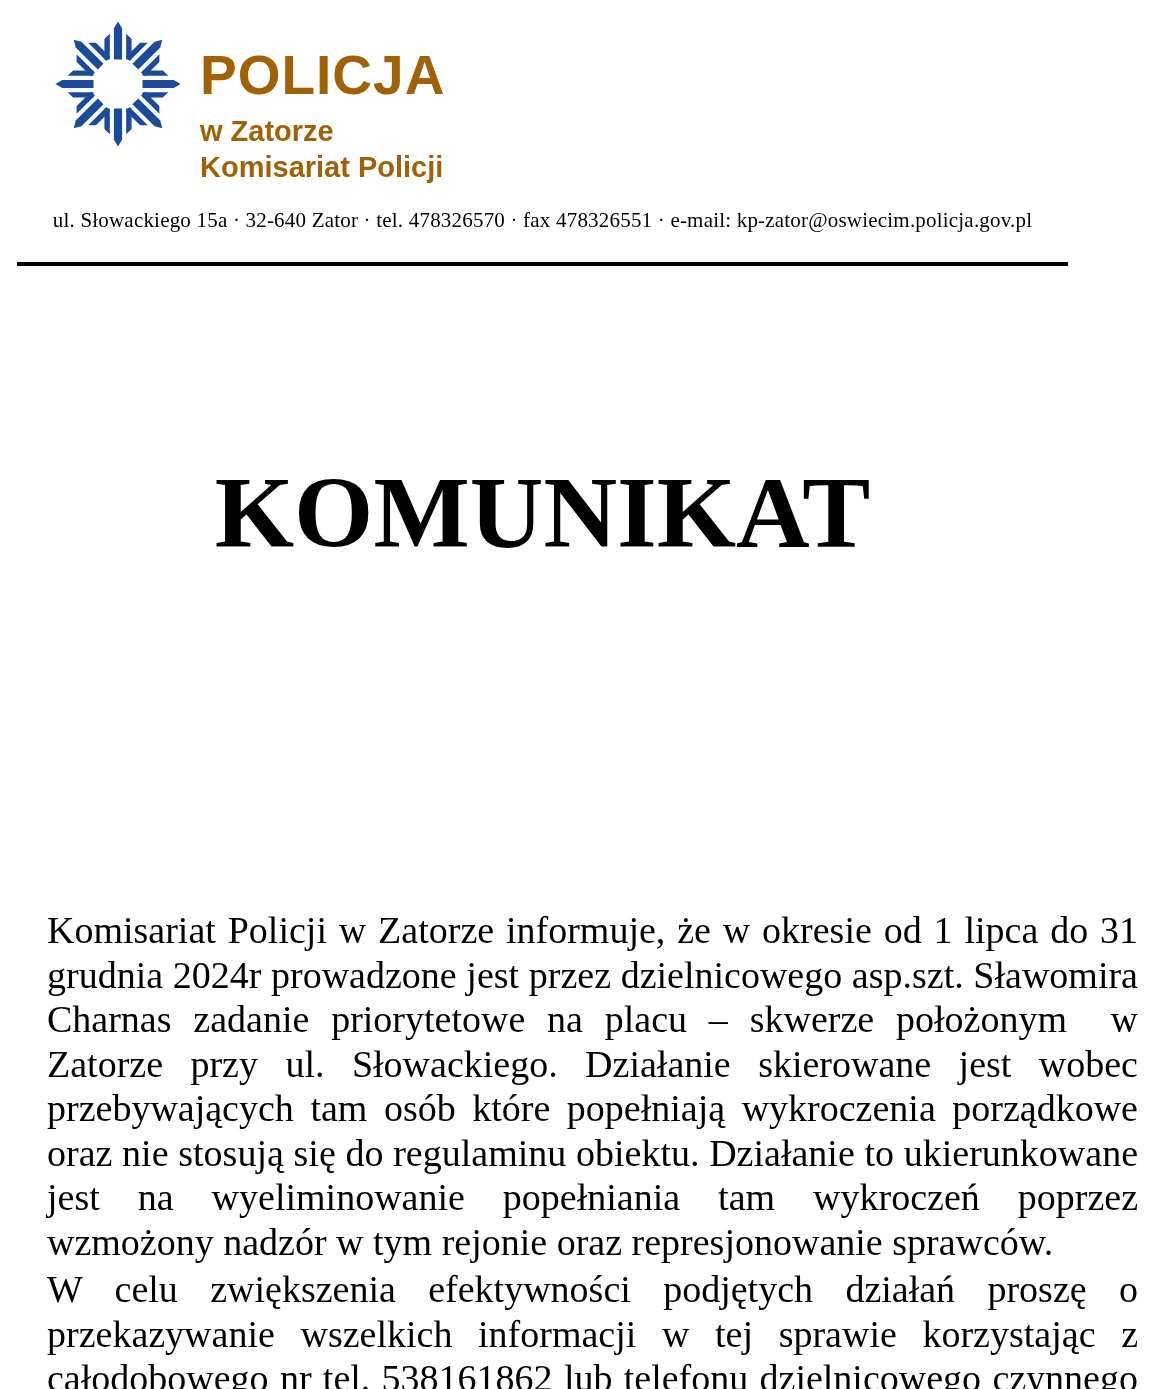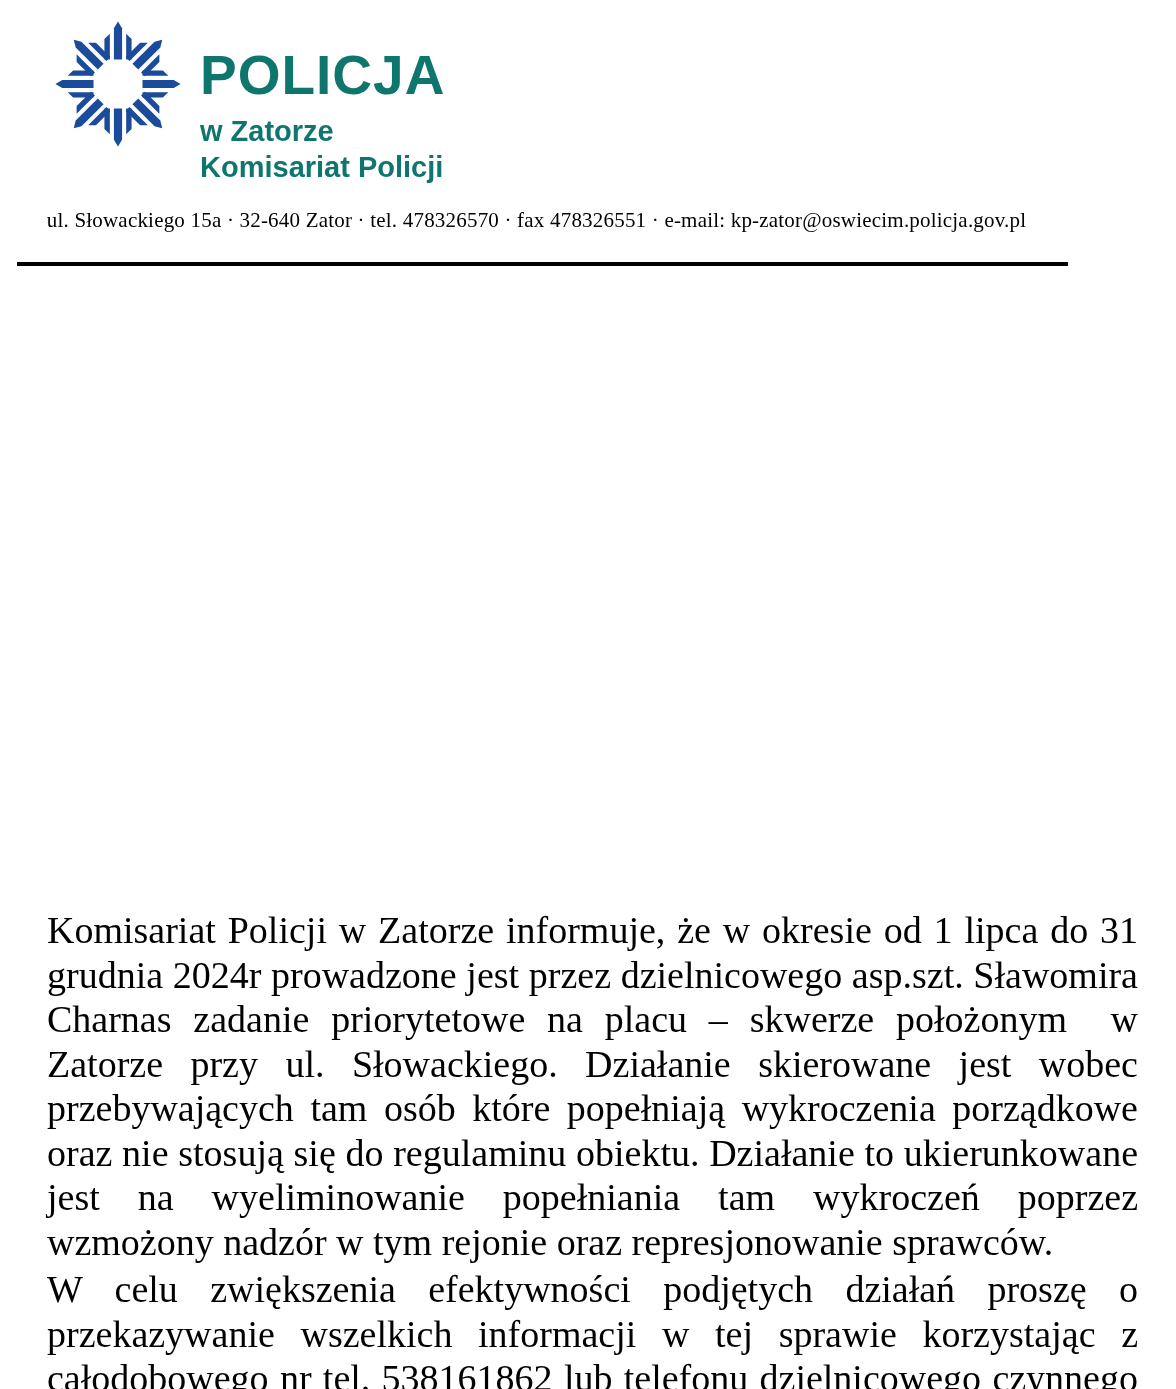--- a/index.html
+++ b/index.html
@@ -37,21 +37,21 @@
     line-height: 58px;
     letter-spacing: 1px;
   }
   .logo-unit {
     margin-top: 9px;
     font-size: 29px;
     line-height: 36px;
   }
   .address-line {
     position: absolute;
-    left: 11px;
+    left: 17px;
     top: 208px;
     width: 1051px;
     text-align: center;
     font-size: 21px;
     font-weight: 400;
     letter-spacing: 0.2px;
     white-space: nowrap;
   }
   .divider-rule {
     position: absolute;
@@ -117,30 +117,31 @@
         <use href="#arm" transform="rotate(45 100 100)"></use>
         <use href="#arm" transform="rotate(90 100 100)"></use>
         <use href="#arm" transform="rotate(135 100 100)"></use>
         <use href="#arm" transform="rotate(180 100 100)"></use>
         <use href="#arm" transform="rotate(225 100 100)"></use>
         <use href="#arm" transform="rotate(270 100 100)"></use>
         <use href="#arm" transform="rotate(315 100 100)"></use>
       </g>
     </svg>
 
-    <div class="logo-text" style="color:#0f766e">
+    <div class="logo-text" style="color:#a16207">
       <div class="logo-brand">POLICJA</div>
       <div class="logo-unit">
         <div>w Zatorze</div>
         <div>Komisariat Policji</div>
       </div>
     </div>
 
     <div class="address-line">ul. Słowackiego 15a  ·  32-640 Zator · tel. 478326570 · fax 478326551 · e-mail: kp-zator@oswiecim.policja.gov.pl</div>
 
     <div class="divider-rule"></div>
   </div>
 
+  <div class="doc-title">KOMUNIKAT</div>
 
   <p class="body-paragraph para-1">Komisariat Policji w Zatorze informuje, że w okresie od 1 lipca do 31 grudnia 2024r prowadzone jest przez dzielnicowego asp.szt. Sławomira Charnas zadanie priorytetowe na placu – skwerze położonym  w Zatorze przy ul. Słowackiego. Działanie skierowane jest wobec przebywających tam osób które popełniają wykroczenia porządkowe oraz nie stosują się do regulaminu obiektu. Działanie to ukierunkowane jest na wyeliminowanie popełniania tam wykroczeń poprzez wzmożony nadzór w tym rejonie oraz represjonowanie sprawców.</p>
   <p class="body-paragraph para-2">W celu zwiększenia efektywności podjętych działań proszę o przekazywanie wszelkich informacji w tej sprawie korzystając z całodobowego nr tel. 538161862 lub telefonu dzielnicowego czynnego w czasie pełnienia przez niego służby tel. 6620105327 albo korzystając z adresu e-mail: dzilenicowy.zator32@oswiecim.policja. gov.pl</p>
 
 </div>
 
 </body></html>

